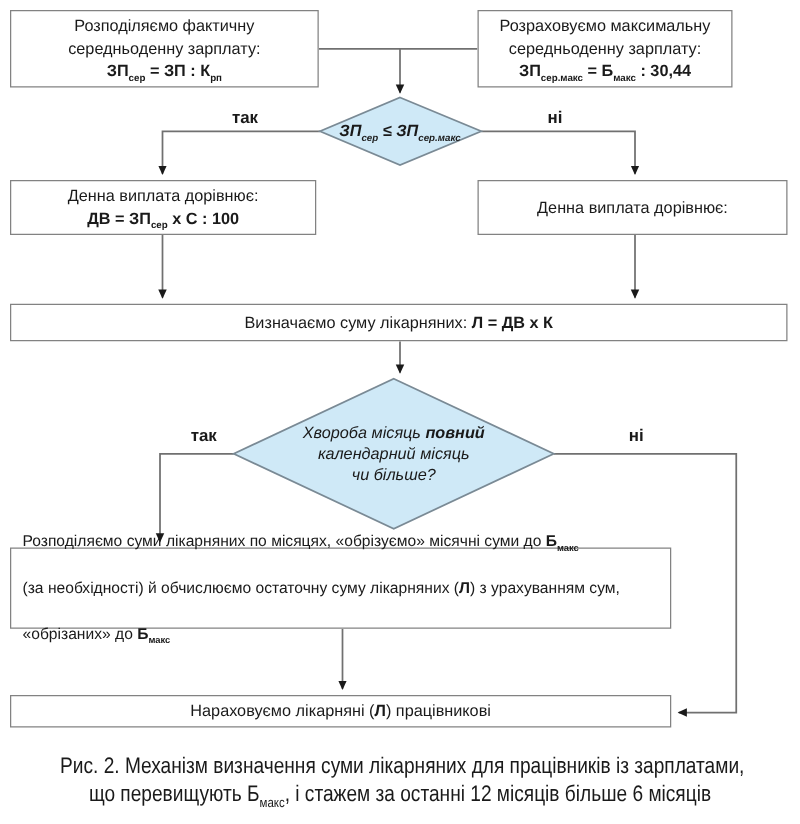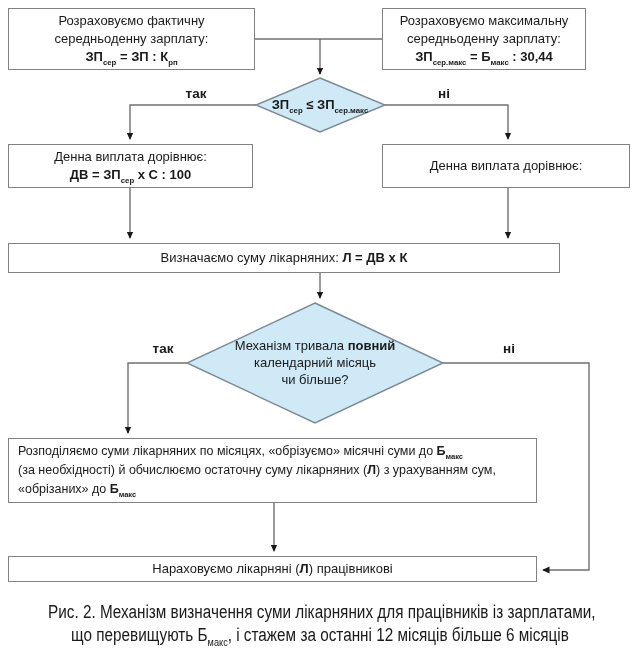--- a/index.html
+++ b/index.html
@@ -7,29 +7,29 @@
     position:relative;width:640px;height:659px;background:#fff;overflow:hidden;
     font-family:"Liberation Sans","DejaVu Sans",sans-serif;color:#1a1a1a;
   }
   .overlay{position:absolute;left:0;top:0;z-index:1;}
   .box{
     position:absolute;z-index:2;background:#fff;border:1.5px solid #828282;
     box-sizing:border-box;display:flex;flex-direction:column;align-items:center;
     justify-content:center;text-align:center;font-size:13px;line-height:18px;
   }
   .box .ln{white-space:nowrap;}
-  .box.leftalign{align-items:flex-start;text-align:left;padding:2px 9px;line-height:19px;font-size:12.5px;}
+  .box.leftalign{align-items:flex-start;text-align:left;padding:2px 9px;line-height:19px;font-size:12.5px;gap:18px;}
   .b{font-weight:bold;}
   sub{font-size:0.6em;line-height:0;}
   .lbl{
     position:absolute;z-index:3;width:60px;text-align:center;
     font-weight:bold;font-size:13.5px;line-height:15px;
   }
   .dtext{
-    position:absolute;z-index:3;text-align:center;font-size:13px;line-height:17px;
+    position:absolute;z-index:3;text-align:center;font-size:13px;line-height:17px;font-style:italic;
   }
   .dtext .ln{white-space:nowrap;}
   .caption{position:absolute;left:0;top:601px;width:580px;z-index:2;}
   .cap-line{
     width:640px;text-align:center;font-size:18px;line-height:23px;
     white-space:nowrap;transform:scaleX(0.85);transform-origin:50% 50%;
   }
 </style>
 </head>
 <body>
@@ -57,21 +57,21 @@
     <path d="M187,363 H128 V433" fill="none" stroke="#707070" stroke-width="1.4" marker-end="url(#arr)"></path>
     <path d="M443,363 H589 V570 H543" fill="none" stroke="#707070" stroke-width="1.4" marker-end="url(#arr)"></path>
 
     <path d="M274,503 V551" fill="none" stroke="#707070" stroke-width="1.4" marker-end="url(#arr)"></path>
 
     <polygon points="320,78 385,105 320,132 256,105" fill="#cfe9f7" stroke="#7a8a95" stroke-width="1.4"></polygon>
     <polygon points="315,303 443,363 315,423 187,363" fill="#cfe9f7" stroke="#7a8a95" stroke-width="1.4"></polygon>
   </svg>
 
   <div class="box" style="left:8px;top:8px;width:247px;height:62px;">
-    <div class="ln"><span>Розраховуємо фактичну</span></div>
+    <div class="ln"><span>Розподіляємо фактичну</span></div>
     <div class="ln"><span>середньоденну зарплату:</span></div>
     <div class="ln"><span class="b">ЗП</span><sub class="b">сер</sub><span class="b"> = ЗП : К</span><sub class="b">рп</sub></div>
   </div>
 
   <div class="box" style="left:382px;top:8px;width:204px;height:62px;">
     <div class="ln"><span>Розраховуємо максимальну</span></div>
     <div class="ln"><span>середньоденну зарплату:</span></div>
     <div class="ln"><span class="b">ЗП</span><sub class="b">сер.макс</sub><span class="b"> = Б</span><sub class="b">макс</sub><span class="b"> : 30,44</span></div>
   </div>
 
@@ -84,26 +84,26 @@
 
   <div class="box" style="left:8px;top:144px;width:245px;height:44px;">
     <div class="ln"><span>Денна виплата дорівнює:</span></div>
     <div class="ln"><span class="b">ДВ = ЗП</span><sub class="b">сер</sub><span class="b"> х С : 100</span></div>
   </div>
 
   <div class="box" style="left:382px;top:144px;width:248px;height:44px;">
     <div class="ln"><span>Денна виплата дорівнює:</span></div>
   </div>
 
-  <div class="box" style="left:8px;top:243px;width:552px;height:30px;">
+  <div class="box" style="left:8px;top:243px;width:622px;height:30px;">
     <div class="ln"><span>Визначаємо суму лікарняних: </span><span class="b">Л = ДВ х К</span></div>
   </div>
 
   <div class="dtext" style="left:215px;top:337px;width:200px;">
-    <div class="ln"><span>Механізм тривала </span><span class="b">повний</span></div>
+    <div class="ln"><span>Хвороба місяць </span><span class="b">повний</span></div>
     <div class="ln"><span>календарний місяць</span></div>
     <div class="ln"><span>чи більше?</span></div>
   </div>
 
   <div class="lbl" style="left:133px;top:341px;">так</div>
   <div class="lbl" style="left:479px;top:341px;">ні</div>
 
   <div class="box leftalign" style="left:8px;top:438px;width:529px;height:65px;">
     <div class="ln"><span>Розподіляємо суми лікарняних по місяцях, «обрізуємо» місячні суми до </span><span class="b">Б</span><sub class="b">макс</sub></div>
     <div class="ln"><span>(за необхідності) й обчислюємо остаточну суму лікарняних (</span><span class="b">Л</span><span>) з урахуванням сум,</span></div>

